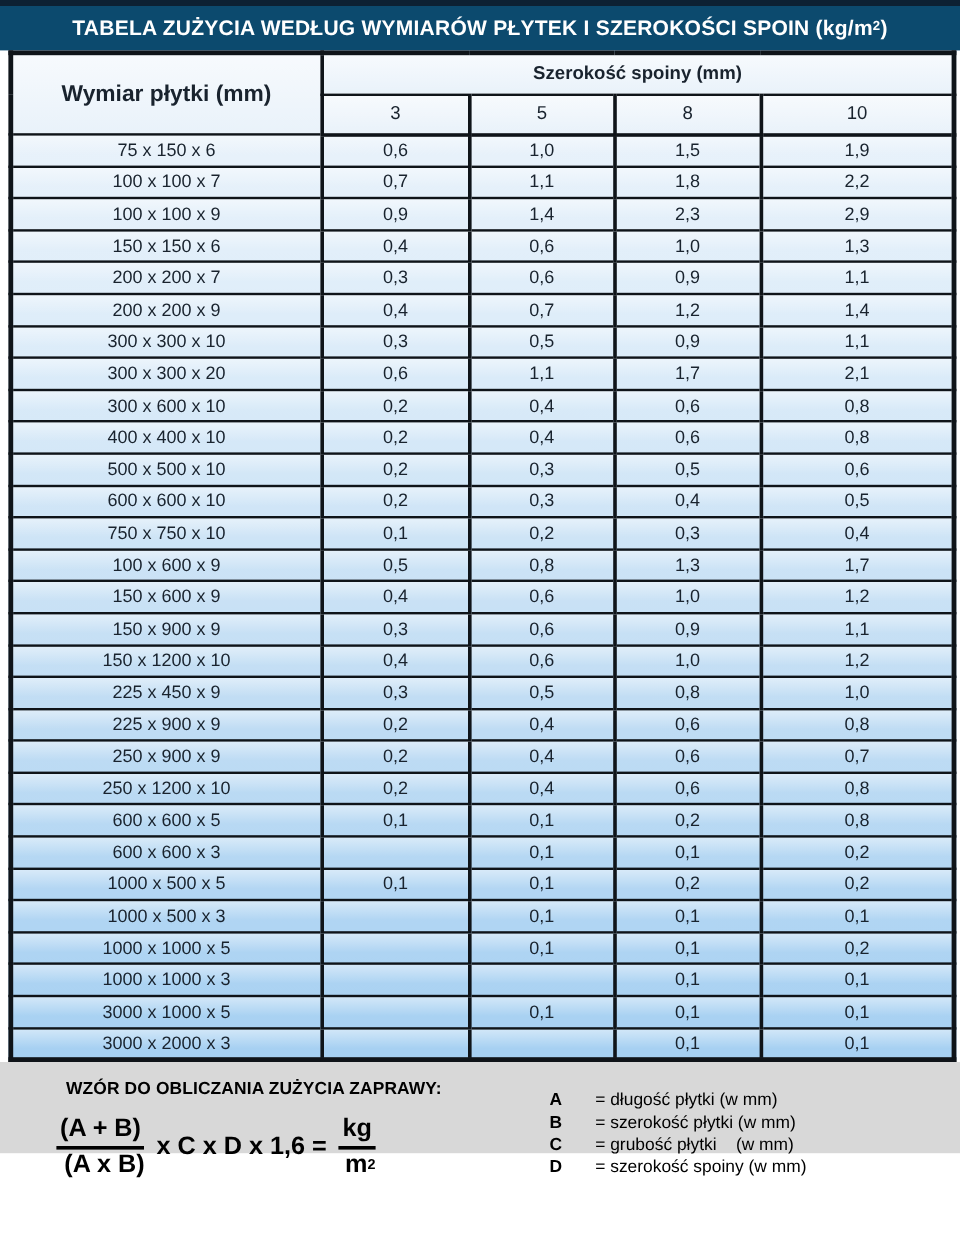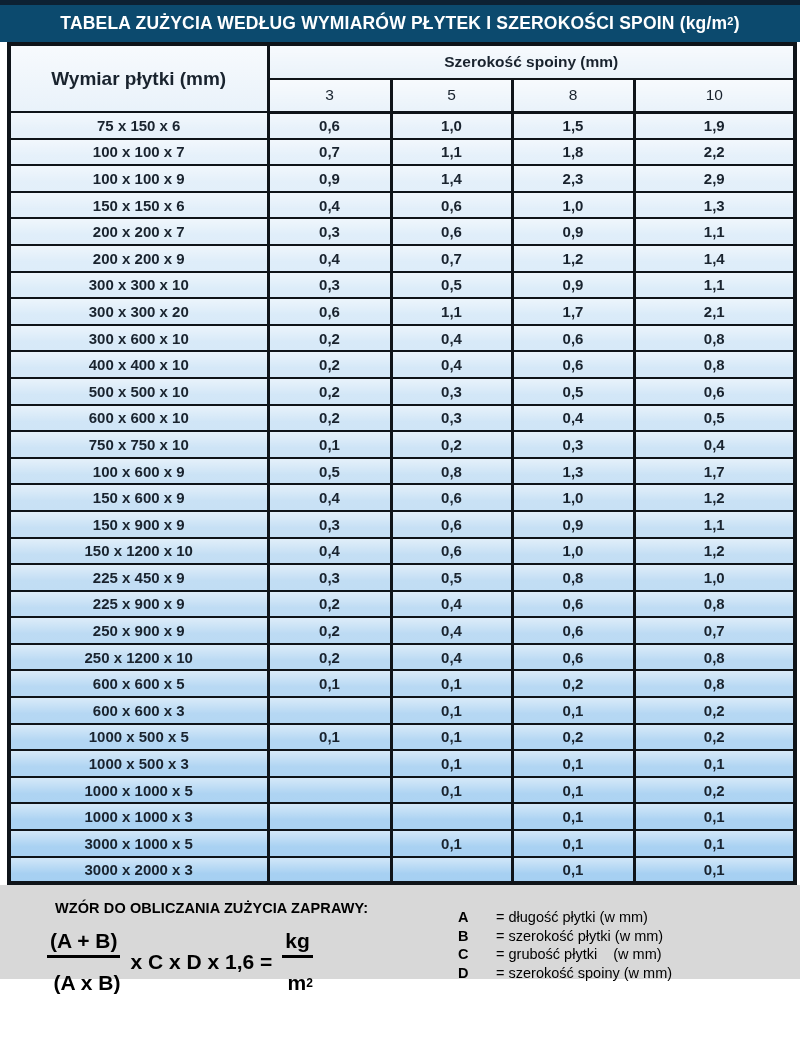--- a/index.html
+++ b/index.html
@@ -42,56 +42,55 @@
   thead th {
     background: linear-gradient(180deg, #f7fafd, #e9f2fa);
     font-size: 15.5px;
   }
   thead tr.group-row th { height: 35px; font-weight: bold; }
   thead tr.widths-row th { height: 33px; font-weight: normal; border-bottom-width: 3px; }
   th.corner { font-weight: bold; font-size: 19px; }
 
   tbody tr {
     background-image: linear-gradient(180deg, rgba(255,255,255,0.5), rgba(255,255,255,0) 62%);
-    font-weight: bold;
   }
   tbody td {
     height: 26.6px;
     font-size: 15px;
   }
 
   col.c-dim { width: 259px; }
   col.c-3   { width: 123px; }
   col.c-5   { width: 121px; }
   col.c-8   { width: 122px; }
   col.c-10  { width: 161px; }
 
   .footer {
-    height: 94px; width: 800px;
+    height: 76px; width: 800px;
     background: #d8d8d8;
     display: flex;
     color: #000000;
   }
   .formula-block { padding: 15px 0 0 55px; width: 420px; }
   .formula-heading {
     font-weight: bold; font-size: 14.5px;
     letter-spacing: 0.1px;
   }
   .formula {
     margin: 13px 0 0 -8px;
     font-weight: bold; font-size: 21px;
     display: flex; align-items: center;
   }
   .frac { display: inline-block; text-align: right; }
   .frac .num {
     display: block;
     border-bottom: 3px solid #000;
     padding: 0 3px 2px 3px;
   }
-  .frac .den { display: block; padding-top: 13px; }
+  .frac .den { display: block; padding-top: 1px; }
   .formula .mid { margin: 0 10px; white-space: pre; }
   .frac sup { font-size: 12px; vertical-align: 3px; }
 
   .legend-block { padding-top: 23px; padding-left: 38px; }
   .legend-row {
     display: grid;
     grid-template-columns: 26px auto;
     font-size: 14.5px;
     line-height: 18.5px;
   }

